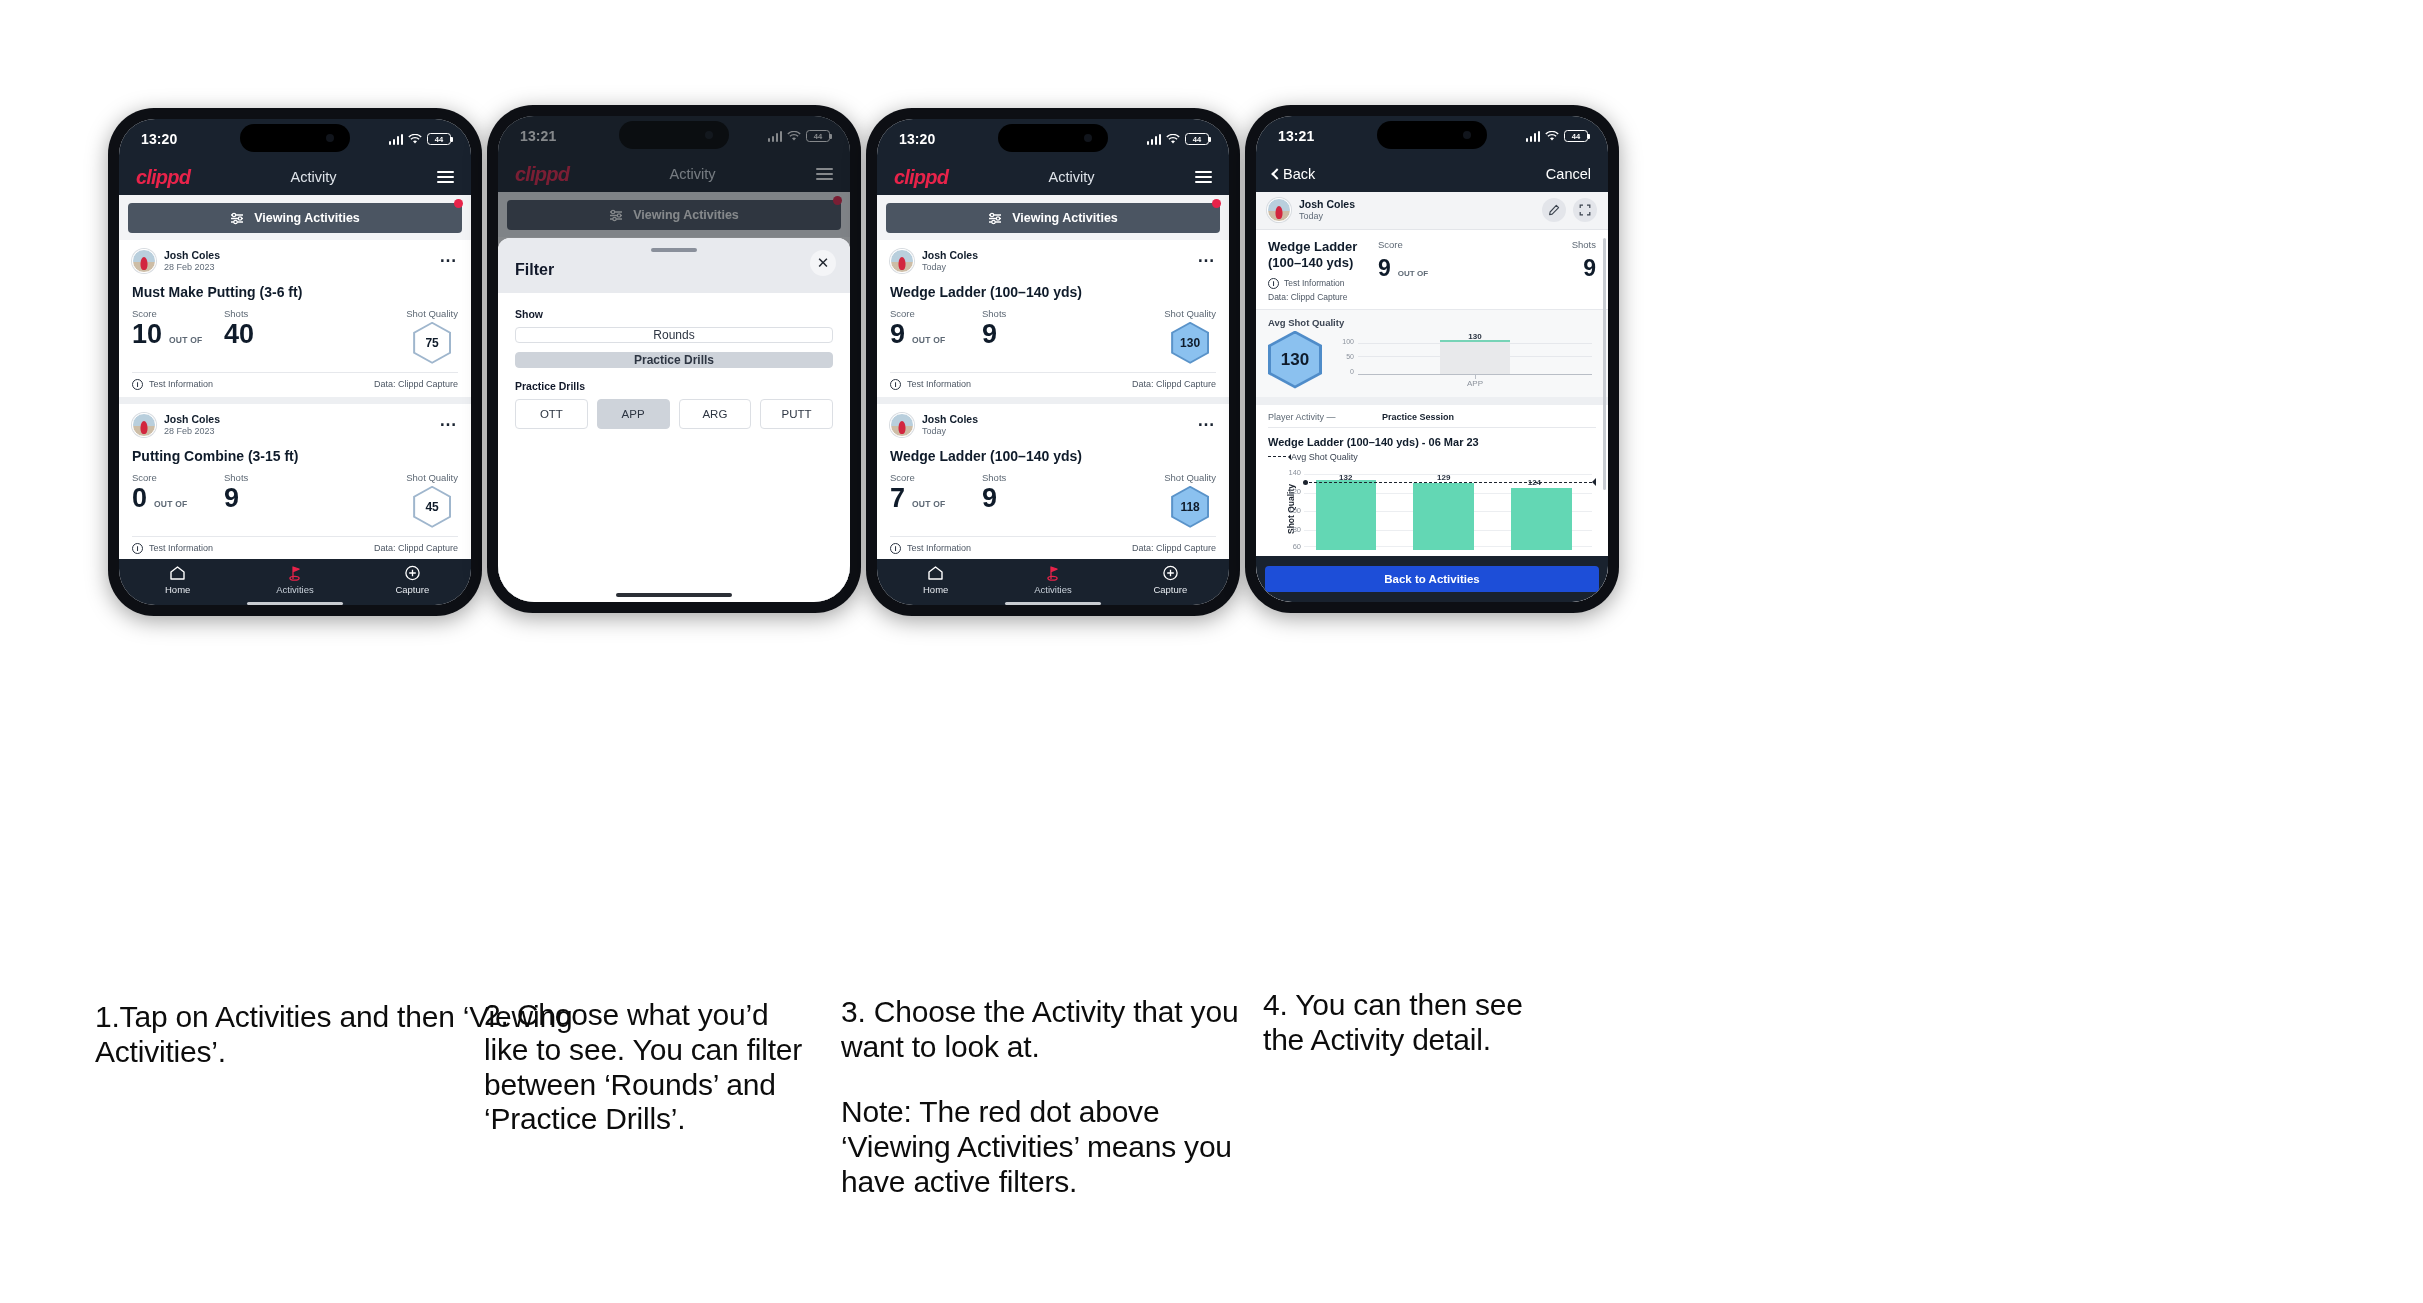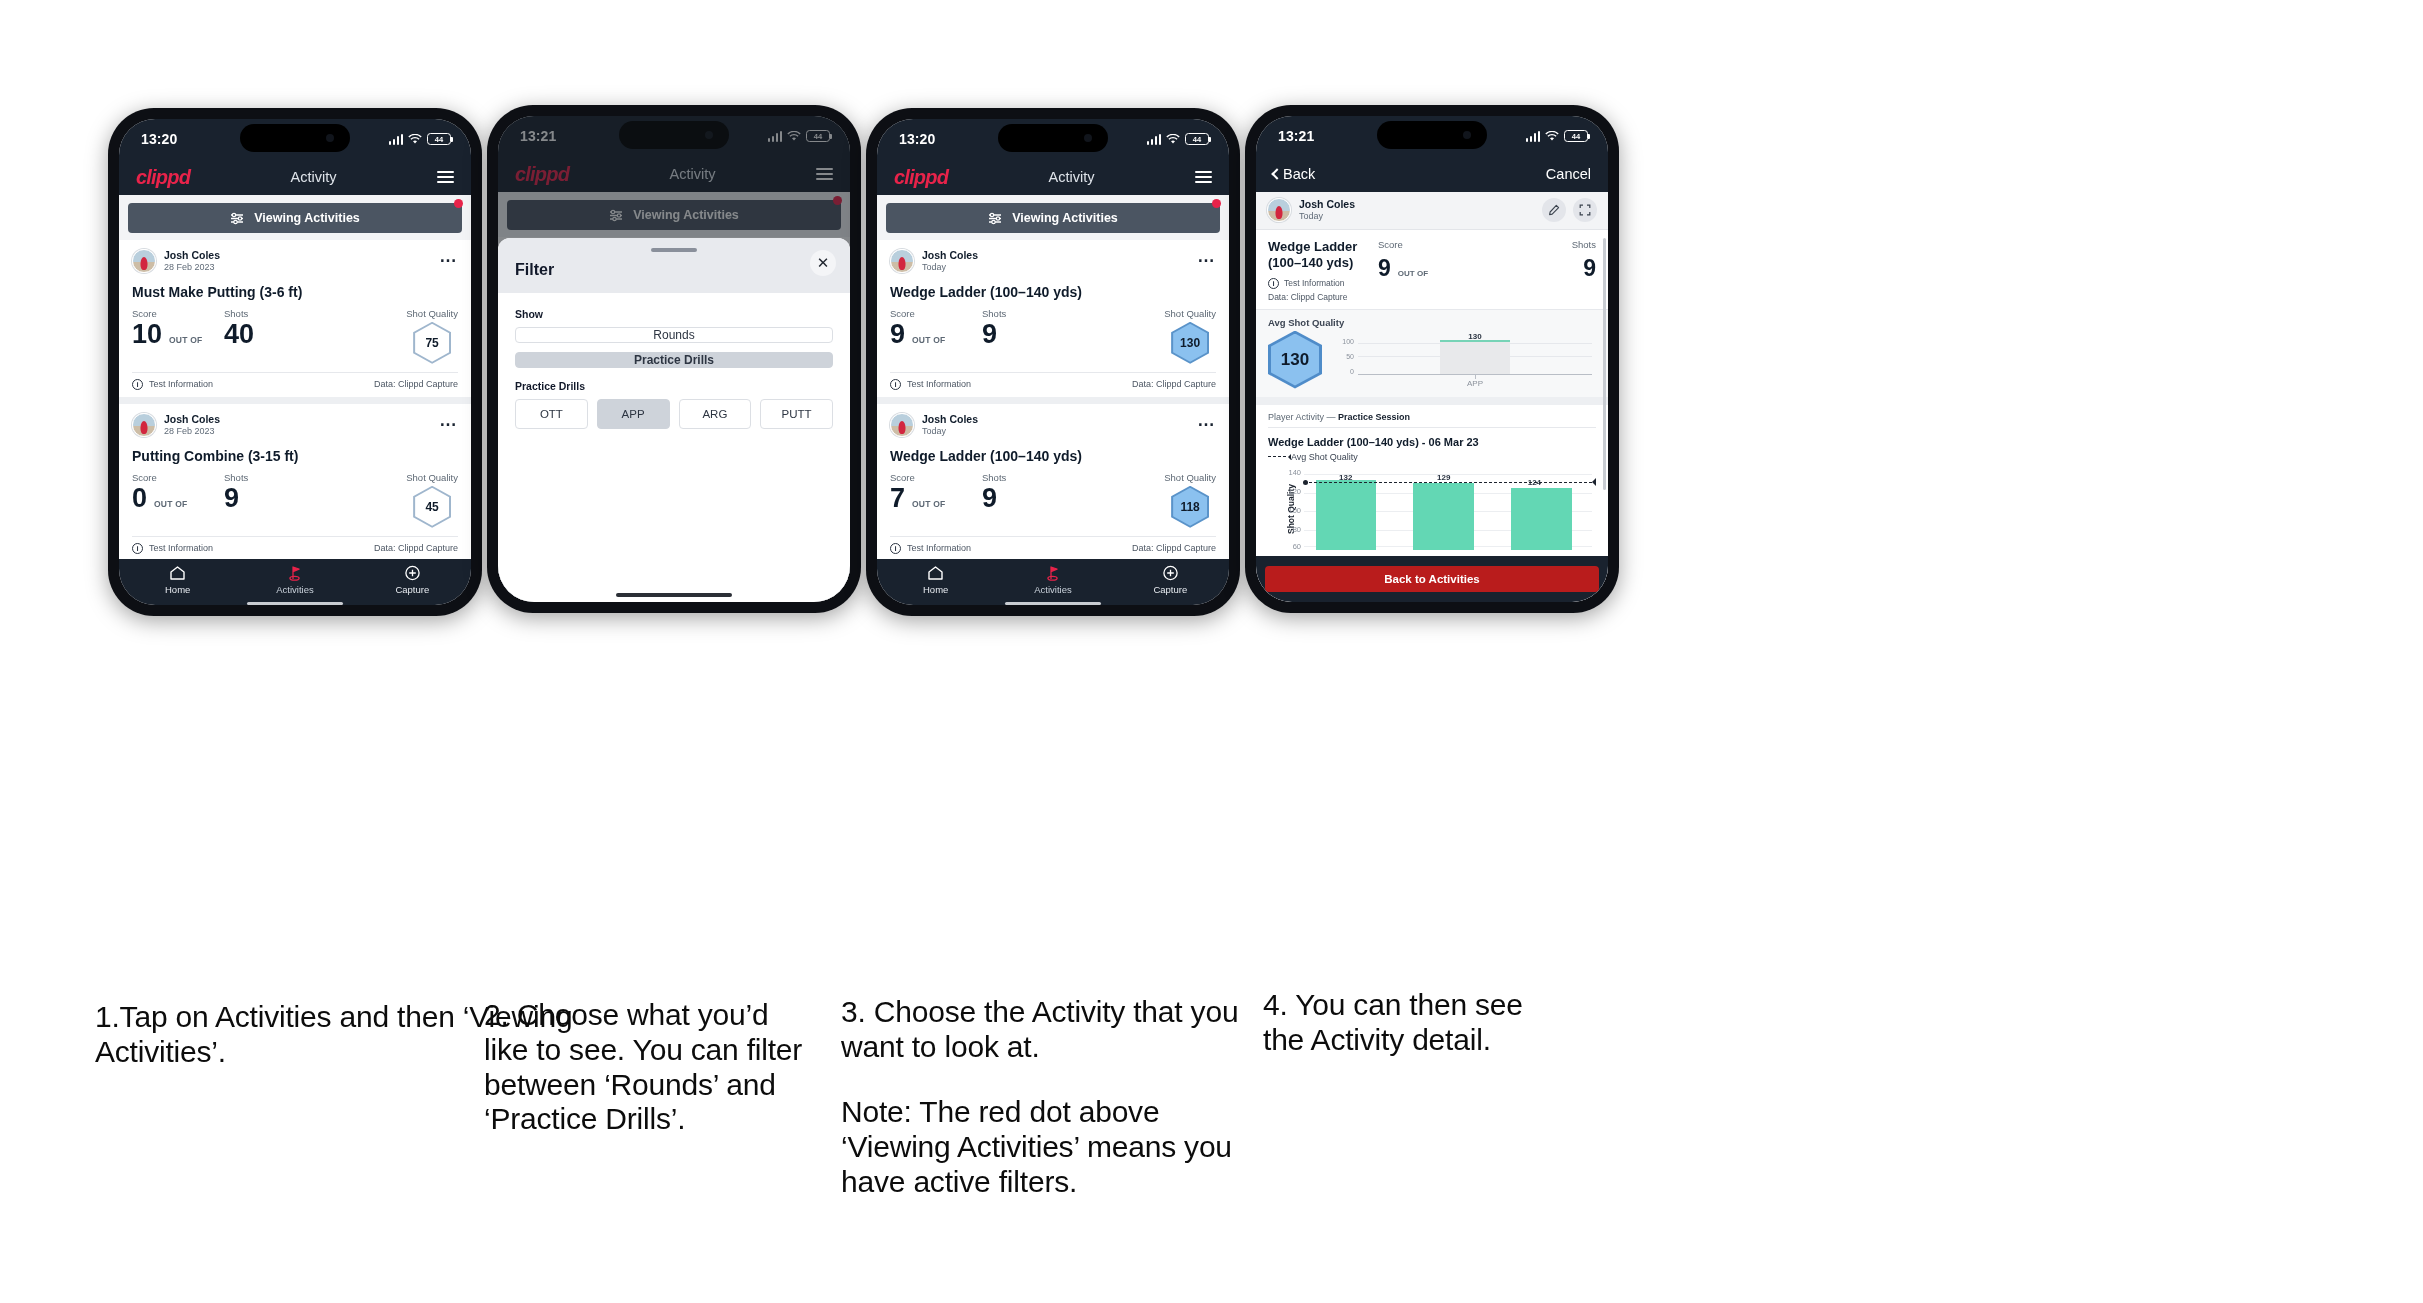--- a/index.html
+++ b/index.html
@@ -242,21 +242,21 @@
   .mc-grid { position:absolute; left:0; right:0; height:1px; background:#e6e8ec; }
   .mc-axis { position:absolute; left:0; right:0; bottom:0; height:1px; background:#b9bec6; }
   .mc-bar { position:absolute; background:#e8e9eb; }
   .mc-bar-top { position:absolute; height:2px; background:#76d3b6; }
   .mc-val { position:absolute; font-size:8px; font-weight:700; color:#2b3442; transform:translateX(-50%); }
   .mc-xlbl { position:absolute; bottom:0; font-size:8px; color:#8b929c; transform:translateX(-50%); }
   .mc-xtick { position:absolute; width:1px; background:#b9bec6; }
 
   .pa-sec { padding: 7px 12px 0; border-top:8px solid #edeff2; }
   .pa-head { font-size:9px; color:#5d6874; padding-bottom:5px; border-bottom:1px solid #e6e8ec; }
-  .pa-head b { color:#16202e; }
+  .pa-head b { color:#16202e;margin-left:44px; }
   .pa-title { font-size:11px; font-weight:700; color:#0f1b2a; margin-top:8px; }
   .pa-legend { display:flex; align-items:center; gap:5px; margin-top:4px; font-size:9px; color:#3c4553; }
   .legdash { width:18px;height:1px;border-top:1.5px dashed #1c232e; position:relative; }
   .legdash::after{content:"";position:absolute;right:-5px;top:-3.5px;border:3.5px solid transparent;border-right-color:#1c232e;}
 
   .bigchart { position:relative; height:82px; margin-top:6px; }
   .bc-ylabel { position:absolute; left:-2px; top:50%;
     transform: translateY(-50%) rotate(-90deg); transform-origin:center;
     font-size:8.5px; font-weight:600; color:#1c232e; white-space:nowrap; }
   .bc-yax { position:absolute; left:12px; top:0; bottom:0; width:22px; }
@@ -266,21 +266,21 @@
   .bc-bar { position:absolute; background:#63d7b4; bottom:0; }
   .bc-val { position:absolute; font-size:8px; font-weight:700; color:#2b3442; transform:translateX(-50%); }
   .bc-avgline { position:absolute; left:0; right:0; border-top:1.4px dashed #1c232e; }
   .bc-avgline::before{content:"";position:absolute;left:-1px;top:-3px;width:5px;height:5px;border-radius:50%;background:#1c232e;}
   .bc-avgline::after{content:"";position:absolute;right:-4px;top:-4.5px;border:4px solid transparent;border-right-color:#1c232e;}
 
   .scrollbar { position:absolute; right:2px; top:46px; width:3px; height:252px; background:#c8ccd2; border-radius:2px; }
 
   .back-act {
     position:absolute; left:9px; right:9px; bottom:10px;
-    height:26px; background:#b91c1c; color:#fff; border-radius:4px;
+    height:26px; background:#1d4ed8; color:#fff; border-radius:4px;
     display:flex;align-items:center;justify-content:center; font-size:11.5px; font-weight:700; z-index:4;
   }
   .tabbar-dark-bottom { position:absolute; left:0; right:0; bottom:0; height:46px; background:#19222e; z-index:3; }
 
   
   .caption {
     position:absolute;
     color:#0c0c0c;
     font-size:30px;
     line-height:1.16;

